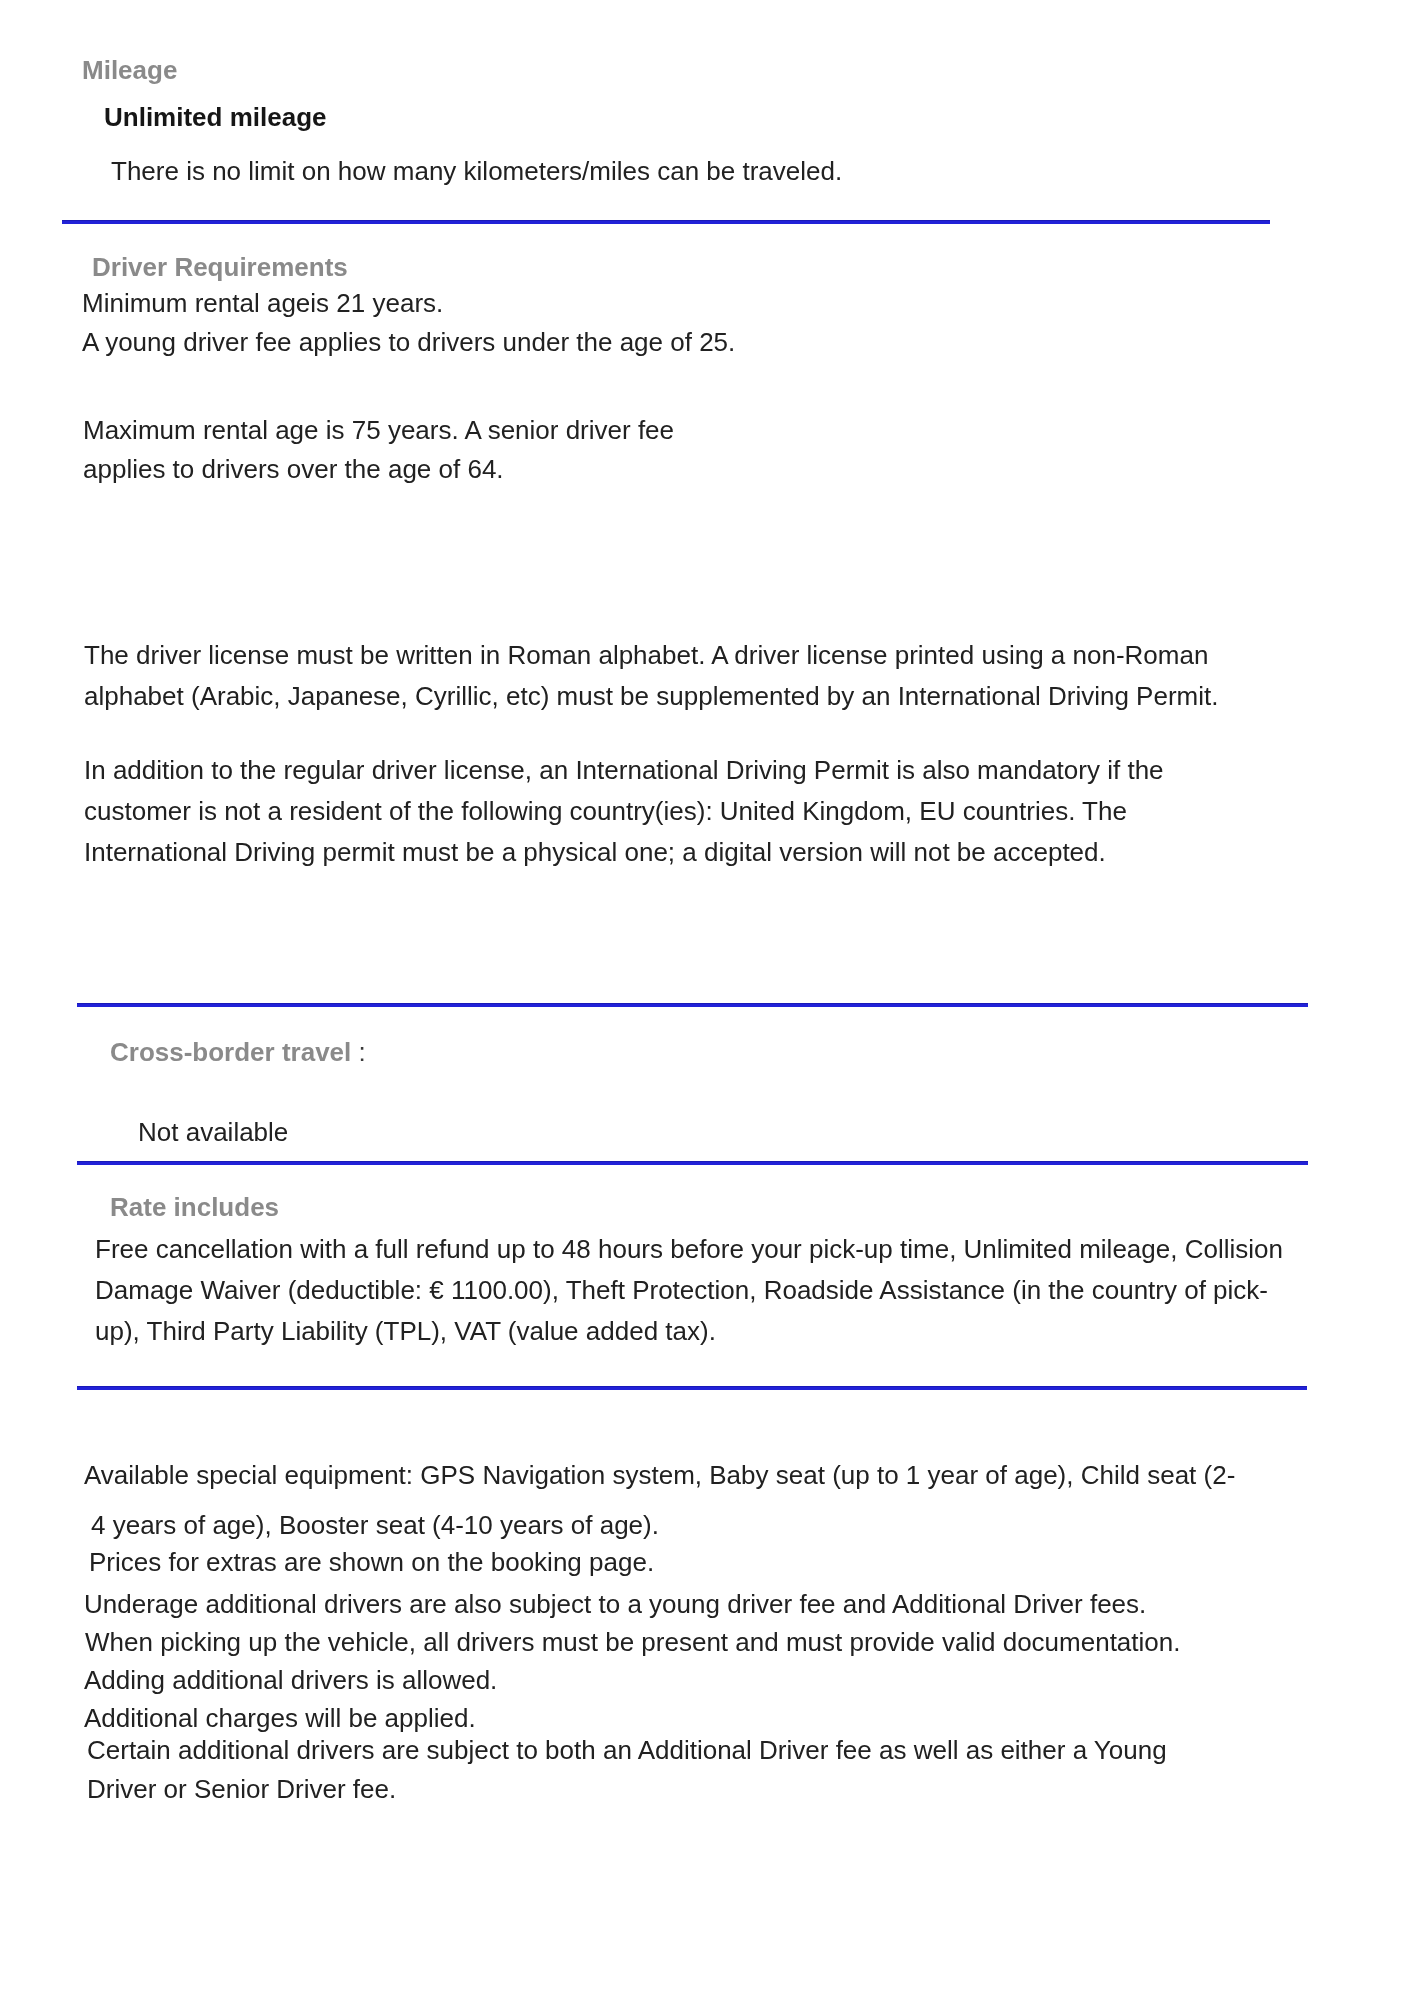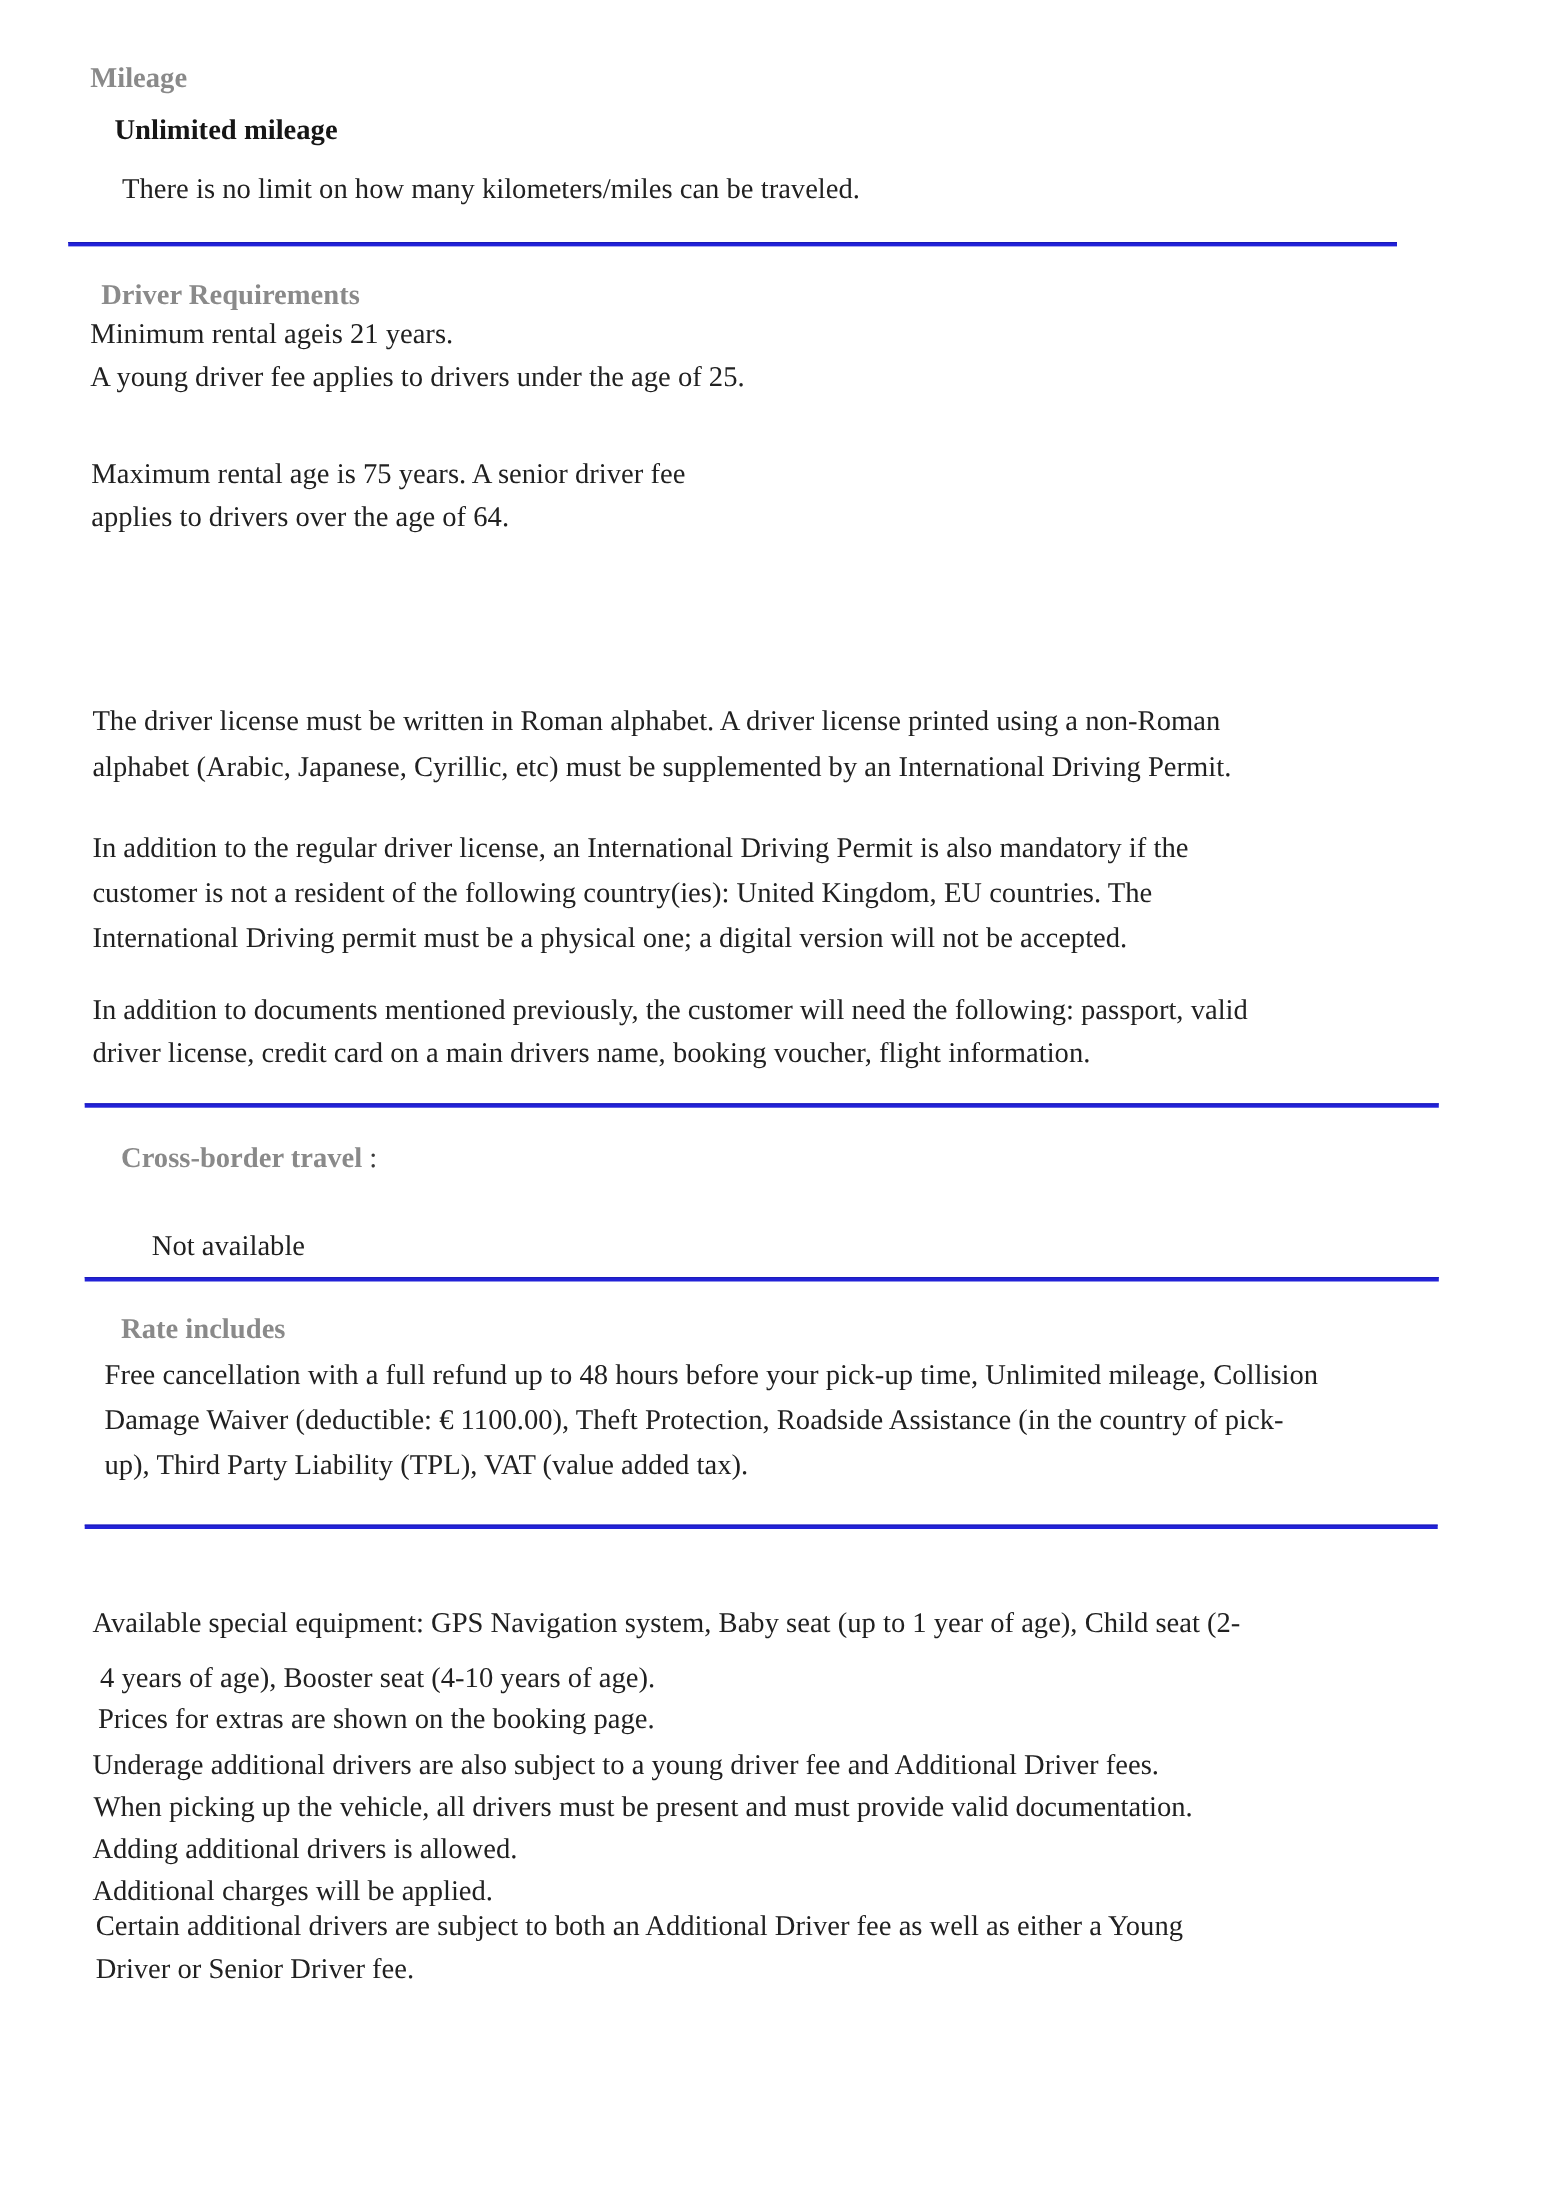--- a/index.html
+++ b/index.html
@@ -5,21 +5,21 @@
   html, body {
     margin: 0;
     padding: 0;
     background: #ffffff;
   }
   #page {
     position: relative;
     width: 1414px;
     height: 1932px;
     background: #ffffff;
-    font-family: Liberation Serif, serif;
+    font-family: Liberation Sans, sans-serif;
     color: #212121;
     overflow: hidden;
   }
   .abs { position: absolute; }
   .heading {
     font-size: 26px;
     line-height: 39px;
     font-weight: 700;
     color: #8a8a8a;
     white-space: pre;
@@ -63,22 +63,20 @@
   <div class="abs heading" style="left:92px; top:248px;">Driver Requirements</div>
   <p class="abs para" style="left:82px; top:284px;">Minimum rental ageis 21 years.
 A young driver fee applies to drivers under the age of 25.</p>
   <p class="abs para" style="left:83px; top:411px;">Maximum rental age is 75 years. A senior driver fee
 applies to drivers over the age of 64.</p>
   <p class="abs para lh41" style="left:84px; top:635px;">The driver license must be written in Roman alphabet. A driver license printed using a non-Roman
 alphabet (Arabic, Japanese, Cyrillic, etc) must be supplemented by an International Driving Permit.</p>
   <p class="abs para lh41" style="left:84px; top:750px;">In addition to the regular driver license, an International Driving Permit is also mandatory if the
 customer is not a resident of the following country(ies): United Kingdom, EU countries. The
 International Driving permit must be a physical one; a digital version will not be accepted.</p>
-  <p class="abs para" style="left:84px; top:898px;">In addition to documents mentioned previously, the customer will need the following: passport, valid
-driver license, credit card on a main drivers name, booking voucher, flight information.</p>
 
   <div class="abs divider" style="left:77px; top:1003px; width:1231px;"></div>
 
   <div class="abs heading" style="left:110px; top:1033px;"><span>Cross-border travel</span><span class="colon"> :</span></div>
   <p class="abs para" style="left:138px; top:1085px;margin-top:28px;">Not available</p>
 
   <div class="abs divider" style="left:77px; top:1161px; width:1231px;"></div>
 
   <div class="abs heading" style="left:110px; top:1188px;">Rate includes</div>
   <p class="abs para lh41" style="left:95px; top:1229px;">Free cancellation with a full refund up to 48 hours before your pick-up time, Unlimited mileage, Collision

